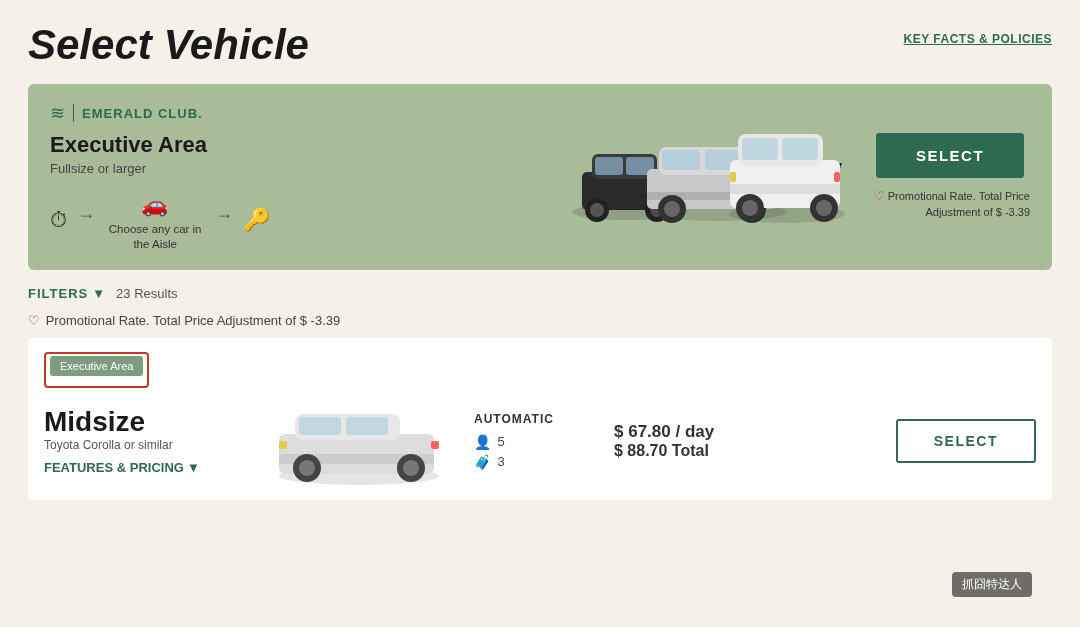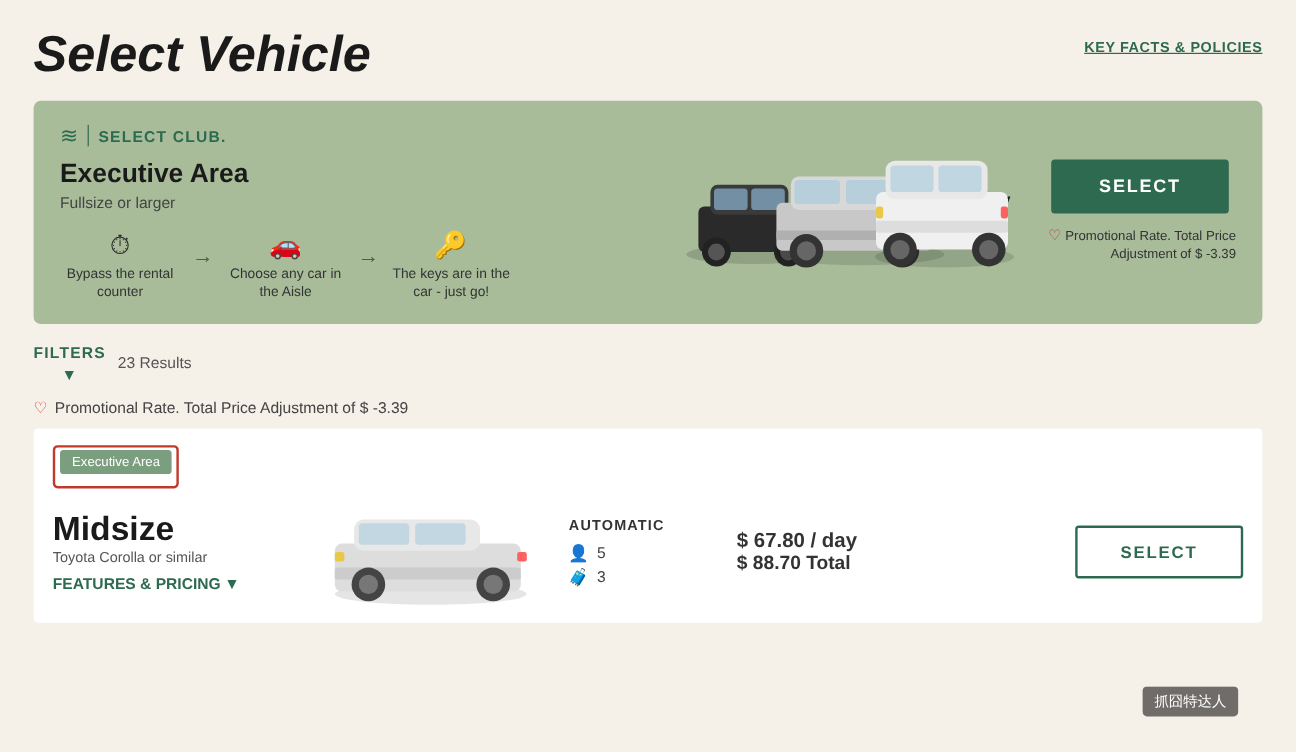--- a/index.html
+++ b/index.html
@@ -203,21 +203,20 @@
       display: flex;
       align-items: center;
       gap: 4px;
       background: none;
       border: none;
       color: #2d6a4f;
       font-size: 13px;
       font-weight: 700;
       letter-spacing: 1px;
       cursor: pointer;
-      flex-direction: column;
     }
 
     .filters-results {
       font-size: 13px;
       color: #555;
     }
 
     
     .promo-row {
       display: flex;
@@ -390,39 +389,37 @@
   <div class="page-header">
     <h1 class="page-title">Select Vehicle</h1>
     <a class="key-facts-link">KEY FACTS &amp; POLICIES</a>
   </div>
 
   <div class="emerald-banner">
     <div class="emerald-left">
       <div class="emerald-logo-row">
         <span class="emerald-icon">≋</span>
         <div class="emerald-divider"></div>
-        <span class="emerald-club-text">SELECT CLUB.</span>
+        <span class="emerald-club-text">EMERALD CLUB.</span>
       </div>
       <div class="emerald-area-title">Executive Area</div>
       <div class="emerald-subtitle">Fullsize or larger</div>
 
       <div class="emerald-steps">
         <div class="step-item">
           <div class="step-icon">⏱</div>
-          <div class="step-text">Bypass the rental counter</div>
         </div>
         <div class="step-arrow">→</div>
         <div class="step-item">
           <div class="step-icon">🚗</div>
           <div class="step-text">Choose any car in the Aisle</div>
         </div>
         <div class="step-arrow">→</div>
         <div class="step-item">
           <div class="step-icon">🔑</div>
-          <div class="step-text">The keys are in the car - just go!</div>
         </div>
       </div>
     </div>
 
     <div class="cars-container">
       <svg width="290" height="140" viewBox="0 0 290 140" xmlns="http://www.w3.org/2000/svg">
 
         <g transform="translate(0, 10)">
           <ellipse cx="60" cy="110" rx="55" ry="8" fill="rgba(0,0,0,0.15)"></ellipse>
           <rect x="15" y="70" width="90" height="38" rx="5" fill="#2a2a2a"></rect>

